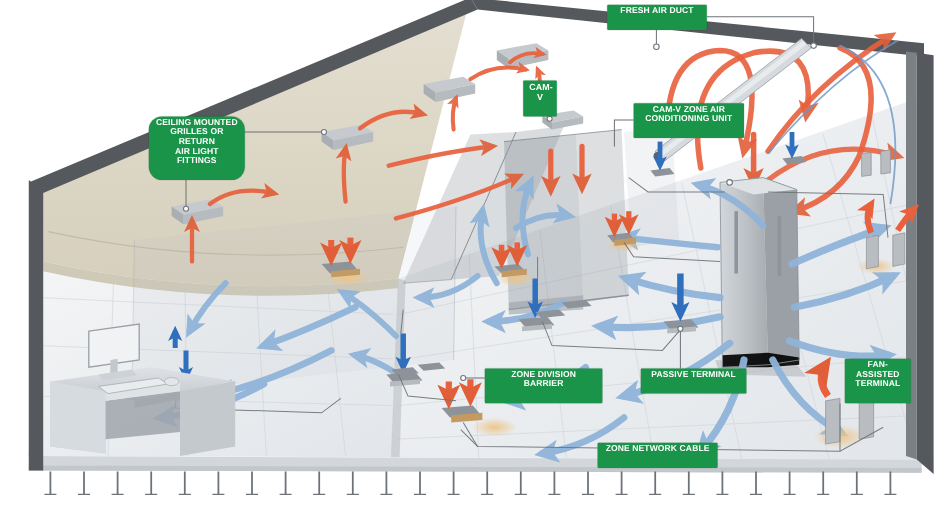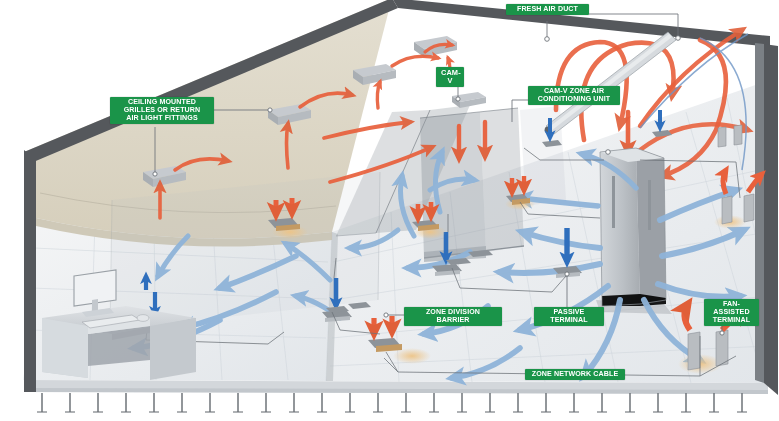--- a/index.html
+++ b/index.html
@@ -13,35 +13,35 @@
 
   
   .callout{
     position:absolute;
     background:#1a9449;
     color:#ffffff;
     font-weight:bold;
     letter-spacing:.1px;
     text-align:center;
     line-height:1.12;
-    padding:2px 5px 1px 5px;
+    padding:2px 5px 11px 5px;
     box-sizing:border-box;
     white-space:pre-line;
     border-radius:1px;
     text-transform:uppercase;
     box-shadow:0 0 0 .5px rgba(0,0,0,.12);
   }
-  .c-ceiling   {left:110px; top:97px;  width:104px;  font-size:7.1px;}
+  .c-ceiling   {left:124px; top:97px;  width:80px;  font-size:7.1px;border-radius:11px;}
   .c-fresh     {left:506px; top:4px;   width:83px;  font-size:7.1px;}
   .c-camv      {left:436px; top:67px;  width:28px;  font-size:7.4px;}
   .c-camvzone  {left:528px; top:86px;  width:92px;  font-size:7.1px;}
   .c-zonediv   {left:404px; top:307px; width:98px;  font-size:7.1px;}
-  .c-passive   {left:534px; top:307px; width:70px;  font-size:7.1px;}
+  .c-passive   {left:534px; top:307px; width:88px;  font-size:7.1px;}
   .c-fan       {left:704px; top:299px; width:55px;  font-size:7.1px;}
-  .c-network   {left:525px; top:369px; width:100px; font-size:7.1px;}
+  .c-network   {left:498px; top:369px; width:100px; font-size:7.1px;}
 </style>
 </head>
 <body>
 
 <div id="stage">
 
 <svg id="scene" viewBox="0 0 779 421">
   <defs>
     <linearGradient id="gPlenum" x1="0" y1="0" x2="0" y2="1">
       <stop offset="0" stop-color="#e4dfd1"></stop>

